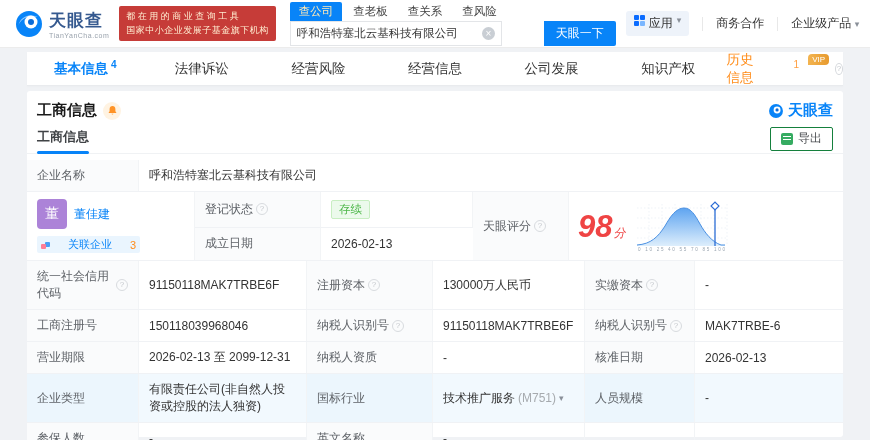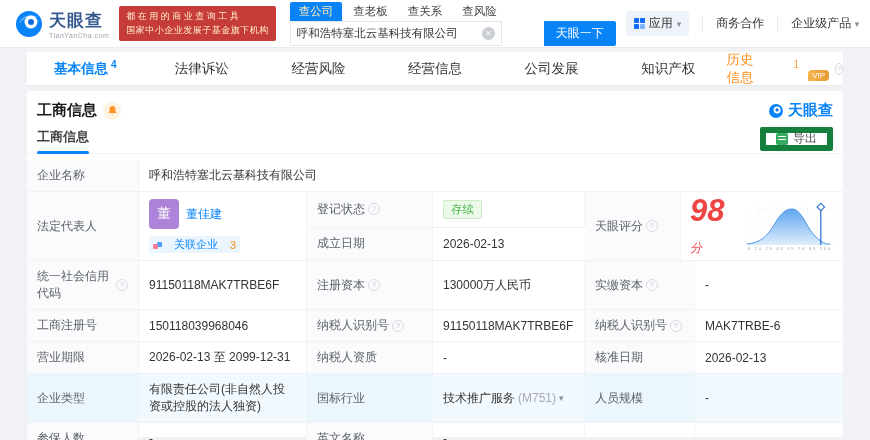--- a/index.html
+++ b/index.html
@@ -27,21 +27,21 @@
   .search-box { width:212px; height:25px; border:1px solid #e3e5e8; background:#fff;
     display:flex; align-items:center; padding:0 6px; }
   .search-box input { border:none; outline:none; flex:1; font-size:11.5px; color:#333;
     font-family:inherit; background:transparent; }
   .clear-btn { width:13px; height:13px; border-radius:50%; background:#c9ced4; color:#fff;
     font-size:10px; line-height:13px; text-align:center; cursor:pointer; flex:none; }
   .search-btn { width:72px; height:25px; background:#0884f8; color:#fff; border:none;
     font-size:12px; cursor:pointer; font-family:inherit; border-radius:0 2px 2px 0;margin-left:42px; }
 
   .top-right { margin-left:auto; display:flex; align-items:center; gap:13px; white-space:nowrap; }
-  .app-btn { display:flex; align-items:center; gap:4px; background:#eef3fa; border-radius:3px;
+  .app-btn { display:flex; align-items:flex-start; gap:4px; background:#eef3fa; border-radius:3px;
     padding:4px 8px; color:#333; cursor:pointer; }
   .grid-icon { width:11px; height:11px; display:grid; grid-template-columns:5px 5px; gap:1px; }
   .grid-icon i { width:5px; height:5px; background:#0b6cff; border-radius:1px; }
   .grid-icon i:last-child { background:#7ab6ff; }
   .caret { font-size:9px; color:#8a9099; }
   .hr-sep { width:1px; height:14px; background:#e8e8e8; }
   .top-item { color:#333; cursor:pointer; }
   .svip-badge { background:#fcead8; border-radius:3px; padding:2px 6px; text-align:center;
     color:#d95a1e; line-height:1.25; cursor:pointer; }
   .svip-l1 { font-size:9px; font-weight:bold; }
@@ -51,21 +51,21 @@
   
   .container { width:816px; margin:0 auto; }
   .main-tabs { margin-top:4px; background:#fff; height:34px; display:flex;
     border-bottom:1px solid #e9ebee; box-shadow:0 1px 2px rgba(0,0,0,.02); }
   .main-tab { flex:1; display:flex; align-items:center; justify-content:center;
     font-size:13.5px; color:#333; cursor:pointer; position:relative; }
   .main-tab.active { color:#0884f8; font-weight:bold; }
   .tab-count { font-size:10px; margin-left:3px; transform:translateY(-4px); color:#0884f8; display:inline-block; }
   .main-tab.vip-tab { color:#ff8c19;gap:32px; }
   .main-tab.vip-tab .tab-count { color:#ff9d3e; }
-  .vip-tag { position:absolute; top:18px; right:14px; background:linear-gradient(90deg,#f3b450,#e79a2e);
+  .vip-tag { position:absolute; top:2px; right:14px; background:linear-gradient(90deg,#f3b450,#e79a2e);
     color:#fff; font-size:8px; padding:0 4px; border-radius:4px 4px 4px 0; line-height:11px; }
   .q-icon { width:12px; height:12px; border:1px solid #d4d7db; color:#c3c7cc; border-radius:50%;
     font-size:8px; line-height:10px; text-align:center; margin-left:4px; display:inline-block; }
 
   
   .card { margin-top:5px; background:#fff; border-radius:3px; height:346px; }
   .card-head { display:flex; align-items:center; justify-content:space-between; padding:10px 10px 0; }
   .card-title-wrap { display:flex; align-items:center; gap:6px; }
   .card-title { font-size:15px; font-weight:bold; color:#1a1a1a; }
   .bell-badge { width:18px; height:18px; border-radius:50%; background:#fff3e2;
@@ -74,21 +74,21 @@
   .watermark span { font-size:15px; font-weight:bold; color:#0884f8; }
 
   .subtab-row { display:flex; align-items:center; padding:0 10px; margin-top:4px;
     border-bottom:1px solid #f0f2f4; height:30px; }
   .subtab { margin-right:22px; font-size:13px; color:#c6c9cc; cursor:pointer;
     height:30px; line-height:26px; position:relative; }
   .subtab.active { color:#404346; font-weight:bold; }
   .subtab.active::after { content:""; position:absolute; left:0; right:0; bottom:0;
     height:3px; background:#0884f8; border-radius:2px; }
   .export-btn { margin-left:auto; display:flex; align-items:center; gap:5px;
-    border:6px solid #15803d; border-radius:2px; background:#fff; height:24px;
+    border:1px solid #15803d; border-radius:2px; background:#fff; height:24px;
     padding:0 10px; font-size:12px; color:#4a4d50; cursor:pointer; font-family:inherit; }
   .xls-icon { width:12px; height:12px; border-radius:2px; background:#35ab61; position:relative; }
   .xls-icon::before { content:""; position:absolute; left:2px; right:2px; top:3px; height:1px; background:#fff; box-shadow:0 3px 0 #fff; }
 
   
   .itable { margin-top:6px; font-size:12px; }
   .row { display:grid; grid-template-columns:112px 168px 126px 152px 110px 1fr;
     border-bottom:1px solid #f0f2f5; }
   .row-span2 { grid-template-columns:112px 1fr; }
   .cell { padding:7px 10px; display:flex; align-items:center; gap:3px;
@@ -101,21 +101,21 @@
   .dim { color:#a6aaae; }
   .info-icon { width:12px; height:12px; flex:none; border:1px solid #d8dbdf; color:#c5c9cd;
     border-radius:50%; font-size:8px; line-height:10px; text-align:center; cursor:pointer; }
 
   
   .row-legal { display:flex; border-bottom:1px solid #f0f2f5; }
   .row-legal .lbl { width:112px; flex:none; }
   .legal-main { width:168px; flex:none; gap:7px; }
   .avatar { width:30px; height:30px; border-radius:4px; background:#ac83d8; color:#fff;
     font-size:14px; display:flex; align-items:center; justify-content:center; cursor:pointer; }
-  .rel-badge { display:inline-flex; align-items:center; gap:12px; background:#eaf5fe;
+  .rel-badge { display:inline-flex; align-items:center; gap:18px; background:#eaf5fe;
     border-radius:2px; padding:1px 4px; font-size:11px; color:#0884f8; cursor:pointer; }
   .rel-ic { display:inline-flex; }
   .rel-ic i { width:5px; height:5px; border-radius:1px; }
   .rel-ic i:first-child { background:#ff7d95; transform:translateY(2px); }
   .rel-ic i:last-child { background:#4a9ff5; margin-left:-1px; }
   .rel-count { color:#ff8c19; }
   .legal-right { flex:1; display:flex; }
   .legal-pairs { width:278px; flex:none; display:grid; grid-template-columns:126px 152px; }
   .legal-pairs .cell { min-height:29px; }
   .legal-pairs .cell:nth-child(-n+2) { border-bottom:1px solid #f0f2f5; }
@@ -249,21 +249,20 @@
     </div>
 
     <div class="itable">
 
       <div class="row row-span2">
         <div class="cell cell-l">企业名称</div>
         <div class="cell cell-v">呼和浩特塞北云基科技有限公司</div>
       </div>
 
       <div class="row-legal">
-        <div class="cell cell-l lbl">法定代表人</div>
         <div class="cell cell-v legal-main">
           <div class="avatar">董</div>
           <a class="link">董佳建</a>
           <span class="rel-badge">
             <span class="rel-ic">
                 <i></i>
                 <i></i>
               </span>
             <span>关联企业</span>
             <span class="rel-count">3</span>

